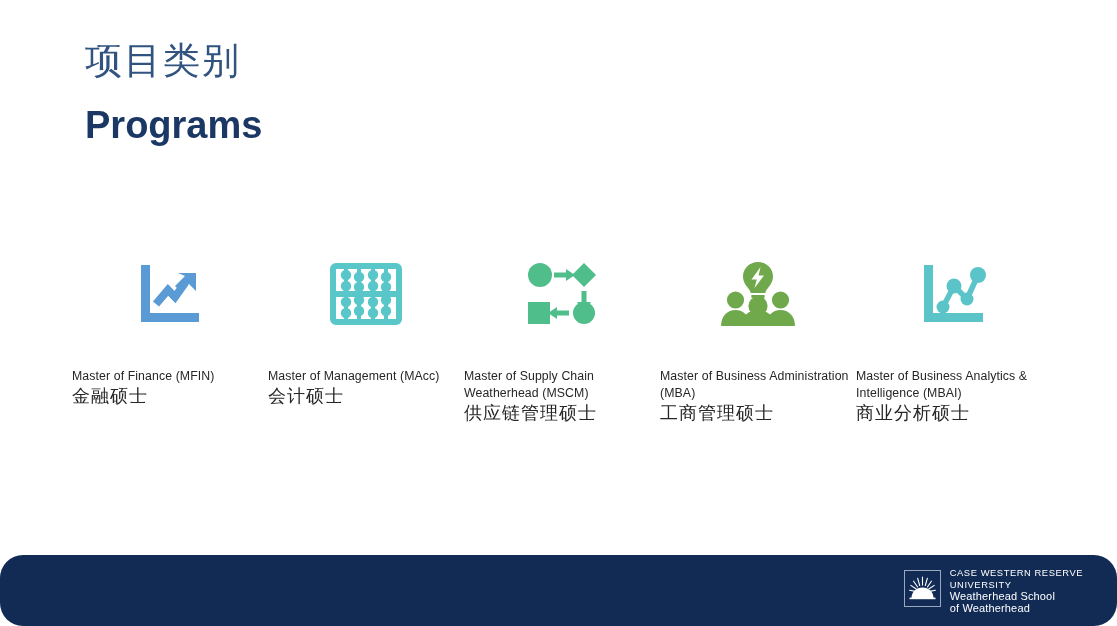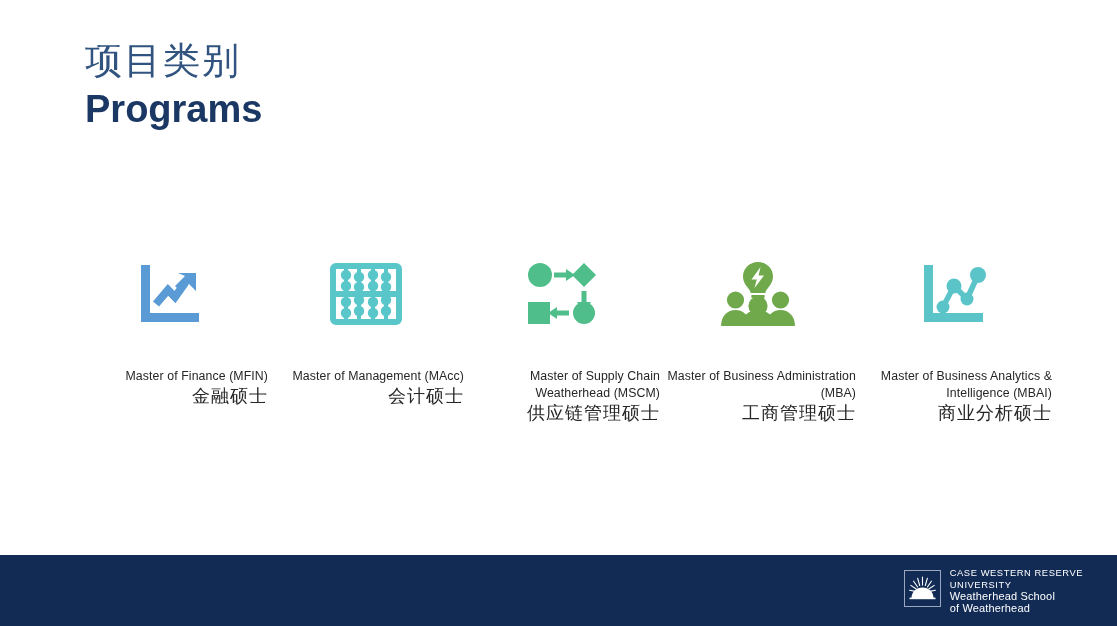--- a/index.html
+++ b/index.html
@@ -36,21 +36,21 @@
     font-weight: 400;
     white-space: nowrap;
   }
   .title-en {
     font-size: 38px;
     line-height: 46px;
     color: #1b3864;
     font-weight: 700;
     letter-spacing: 0px;
     white-space: nowrap;
-    margin-top: 2px;
+    margin-top: 18px;
   }
 
   
   .programs {
     position: absolute;
     left: 72px;
     top: 258px;
     width: 980px;
     display: flex;
     align-items: flex-start;
@@ -63,21 +63,21 @@
     align-items: center;
   }
   .icon-wrap {
     height: 72px;
     display: flex;
     align-items: center;
     justify-content: center;
     margin-bottom: 38px;
   }
   .labels {
-    text-align: right;
+    text-align: left;
     width: 100%;
   }
   .label-en {
     font-size: 12.3px;
     line-height: 17px;
     color: #262626;
     letter-spacing: 0.1px;
   }
   .label-cn {
     font-size: 18px;
@@ -88,20 +88,21 @@
   }
 
   
   .footer {
     position: absolute;
     left: 0;
     top: 555px;
     width: 1117px;
     height: 71px;
     background: #122b55;
+    border-radius: 23px;
   }
   .logo {
     position: absolute;
     right: 34px;
     top: 12px;
     display: flex;
     align-items: flex-start;
   }
   .logo-mark {
     width: 37px;

